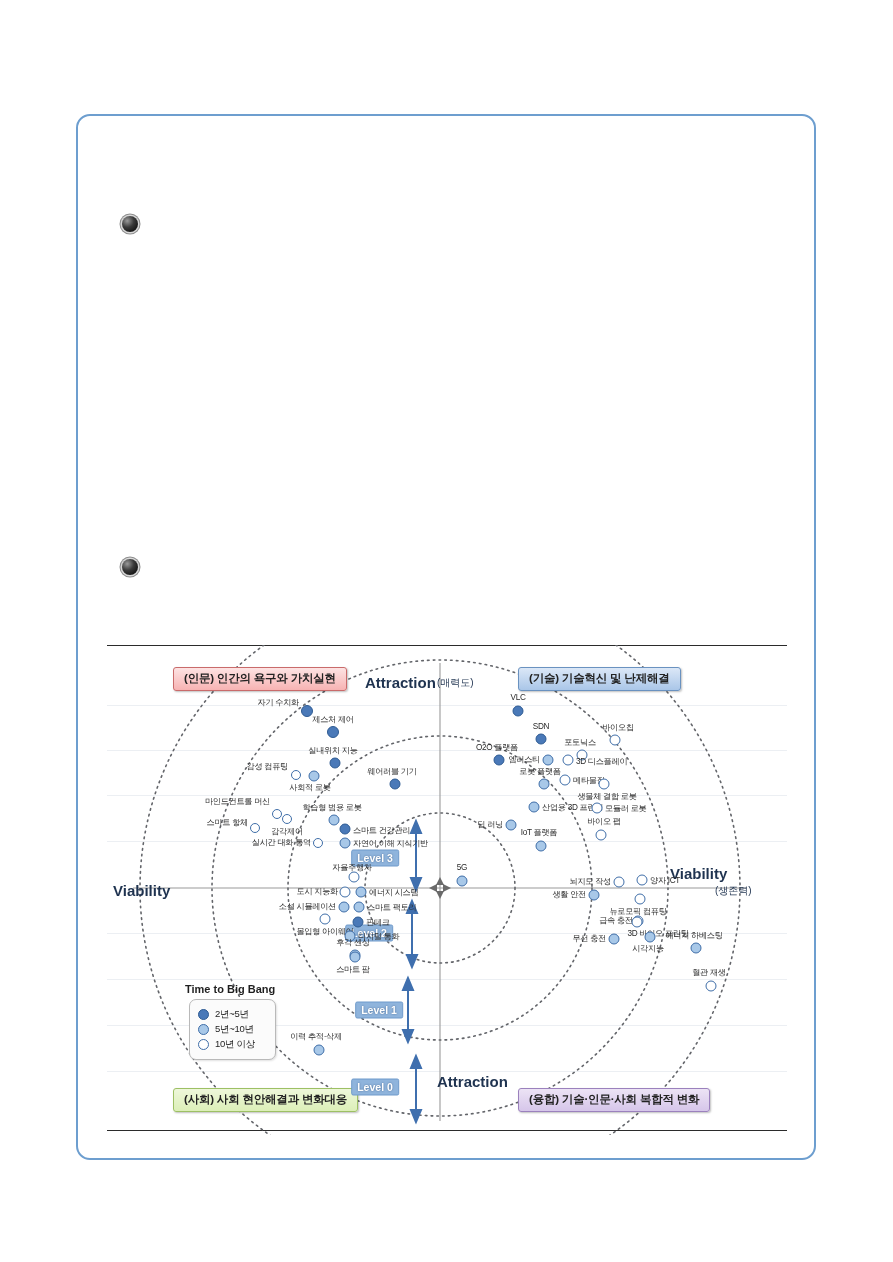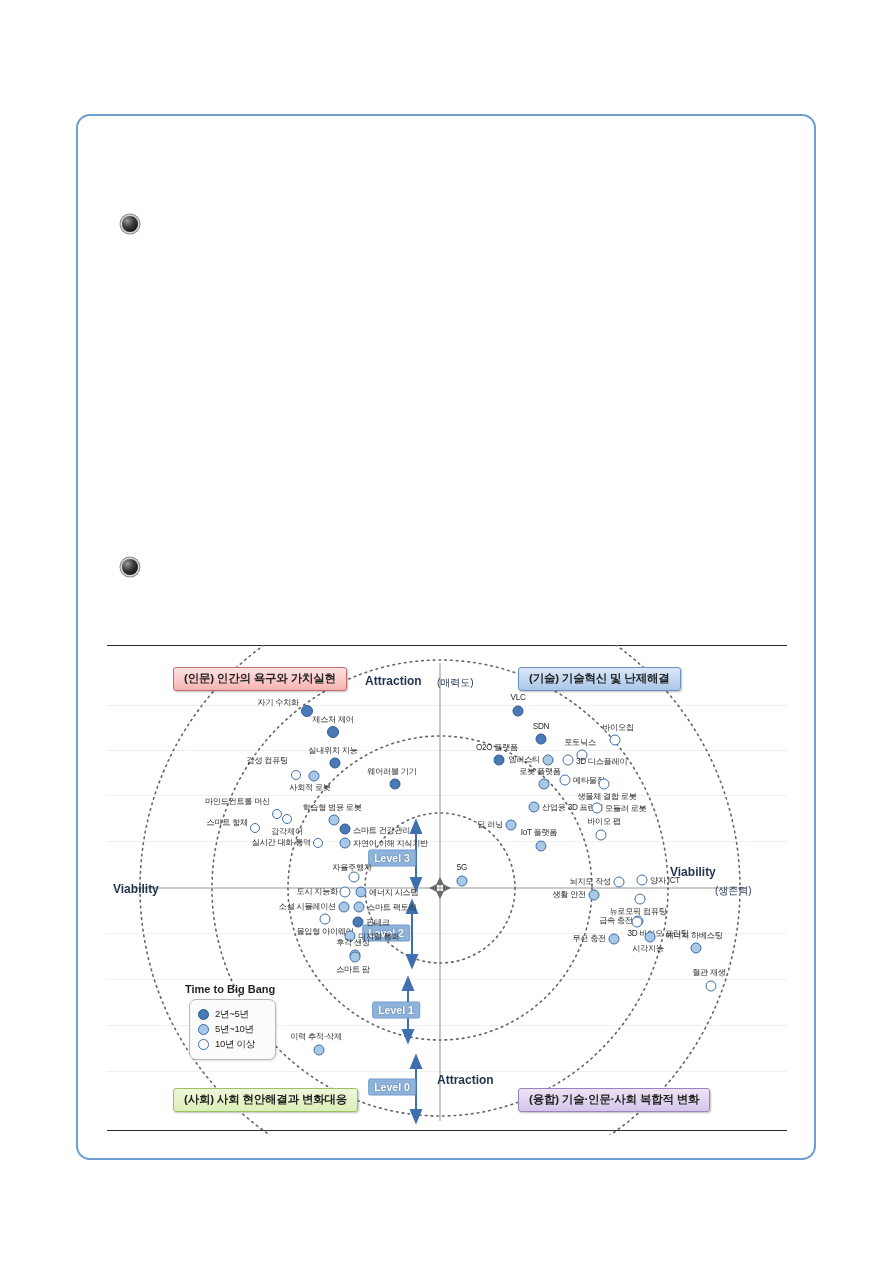--- a/index.html
+++ b/index.html
@@ -101,21 +101,21 @@
   }
   #banner-fusion {
     left: 411px; top: 443px;
     background: linear-gradient(#ece3f5, #d6c6ea);
     border: 1.5px solid #9b81bd;
   }
 
   
   .axis-label {
     position: absolute;
-    font-size: 12px;
+    font-size: 15px;
     font-weight: bold;
     color: #1f3350;
     white-space: nowrap;
   }
   #axis-attraction-top { left: 258px; top: 29px; }
   #axis-attraction-paren { left: 330px; top: 31px; font-weight: normal; font-size: 10px; }
   #axis-attraction-bottom { left: 330px; top: 428px; }
   #axis-viability-left { left: 6px; top: 237px; }
   #axis-viability-right { left: 563px; top: 220px; }
   #axis-viability-paren { left: 608px; top: 239px; font-weight: normal; font-size: 10px; }
@@ -166,21 +166,20 @@
     font-size: 10.5px;
     font-weight: bold;
     color: #ffffff;
     background: #8fb4dc;
     border: 1px solid #6f9acb;
     padding: 1px 5px 2px 5px;
     border-radius: 2px;
     white-space: nowrap;
     transform: translate(-50%, -50%);
     text-shadow: 0 0 2px rgba(60,90,130,0.8);
-    margin-left: 17px;
   }
 
   
   #legend-title {
     position: absolute;
     left: 78px; top: 338px;
     font-size: 11px;
     font-weight: bold;
     color: #1f1f1f;
     white-space: nowrap;
@@ -297,21 +296,21 @@
       <div class="level-tag" style="left: 268px; top: 442px; text-align: right;">Level 0</div>
     </div>
   <div id="points-layer">
       <div class="pt t1" title="자기 수치화" style="left: 200px; top: 66px; width: 12px; height: 12px;"></div>
       <div class="plabel r" style="left: 192px; top: 58px;">자기 수치화</div>
       <div class="pt t1" title="제스처 제어" style="left: 226px; top: 87px; width: 12px; height: 12px;"></div>
       <div class="plabel c" style="left: 226px; top: 75px;">제스처 제어</div>
       <div class="pt t1" title="실내위치 지능" style="left: 228px; top: 118px; width: 11px; height: 11px;"></div>
       <div class="plabel c" style="left: 226px; top: 106px;">실내위치 지능</div>
       <div class="pt t3" title="감성 컴퓨팅" style="left: 189px; top: 130px; width: 10px; height: 10px;"></div>
-      <div class="plabel r" style="left: 181px; top: 116px;">감성 컴퓨팅</div>
+      <div class="plabel r" style="left: 181px; top: 122px;">감성 컴퓨팅</div>
       <div class="pt t2" title="사회적 로봇" style="left: 207px; top: 131px; width: 11px; height: 11px;"></div>
       <div class="plabel c" style="left: 203px; top: 143px;">사회적 로봇</div>
       <div class="pt t1" title="웨어러블 기기" style="left: 288px; top: 139px; width: 11px; height: 11px;"></div>
       <div class="plabel c" style="left: 285px; top: 127px;">웨어러블 기기</div>
       <div class="pt t3" title="마인드컨트롤 머신" style="left: 170px; top: 169px; width: 10px; height: 10px;"></div>
       <div class="plabel r" style="left: 163px; top: 157px;">마인드컨트롤 머신</div>
       <div class="pt t3" title="감각제어" style="left: 180px; top: 174px; width: 10px; height: 10px;"></div>
       <div class="plabel c" style="left: 180px; top: 187px;">감각제어</div>
       <div class="pt t3" title="스마트 항체" style="left: 148px; top: 183px; width: 10px; height: 10px;"></div>
       <div class="plabel r" style="left: 141px; top: 178px;">스마트 항체</div>

